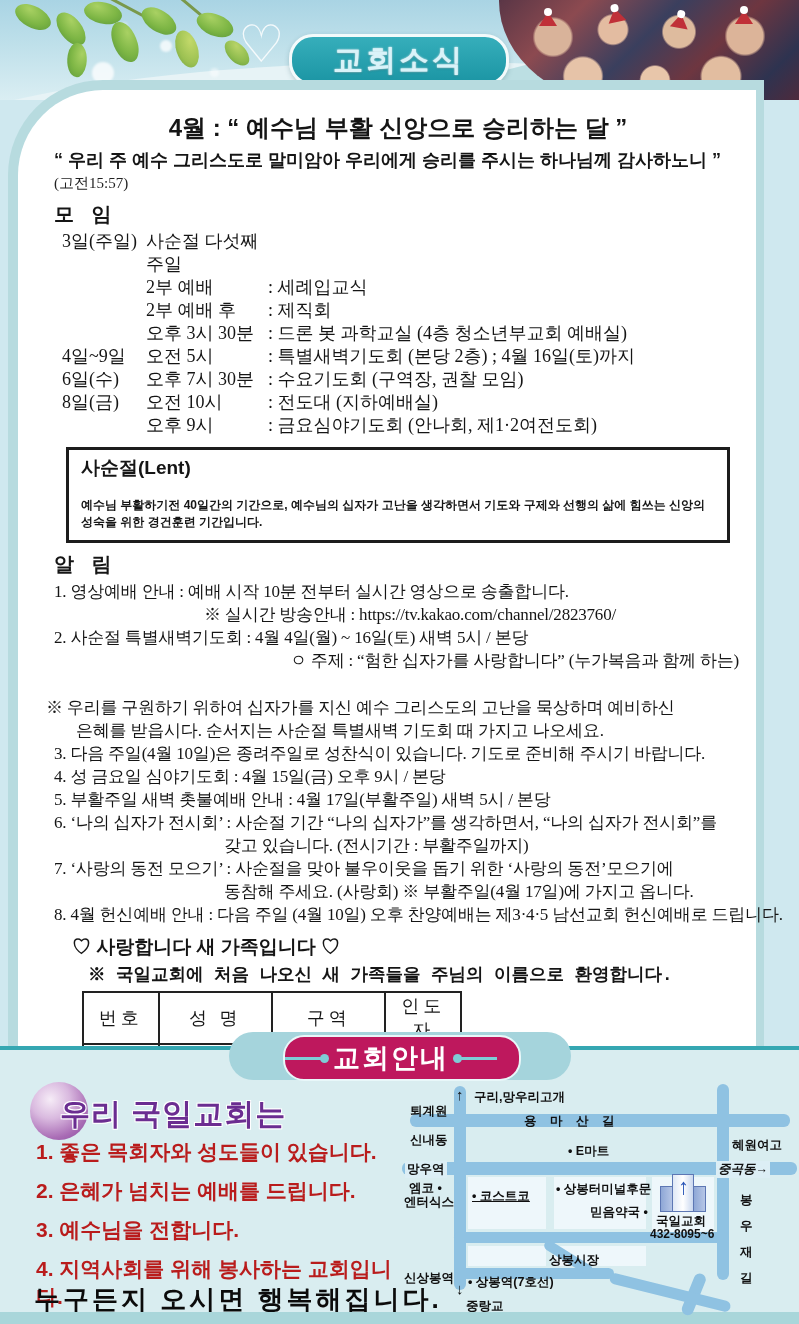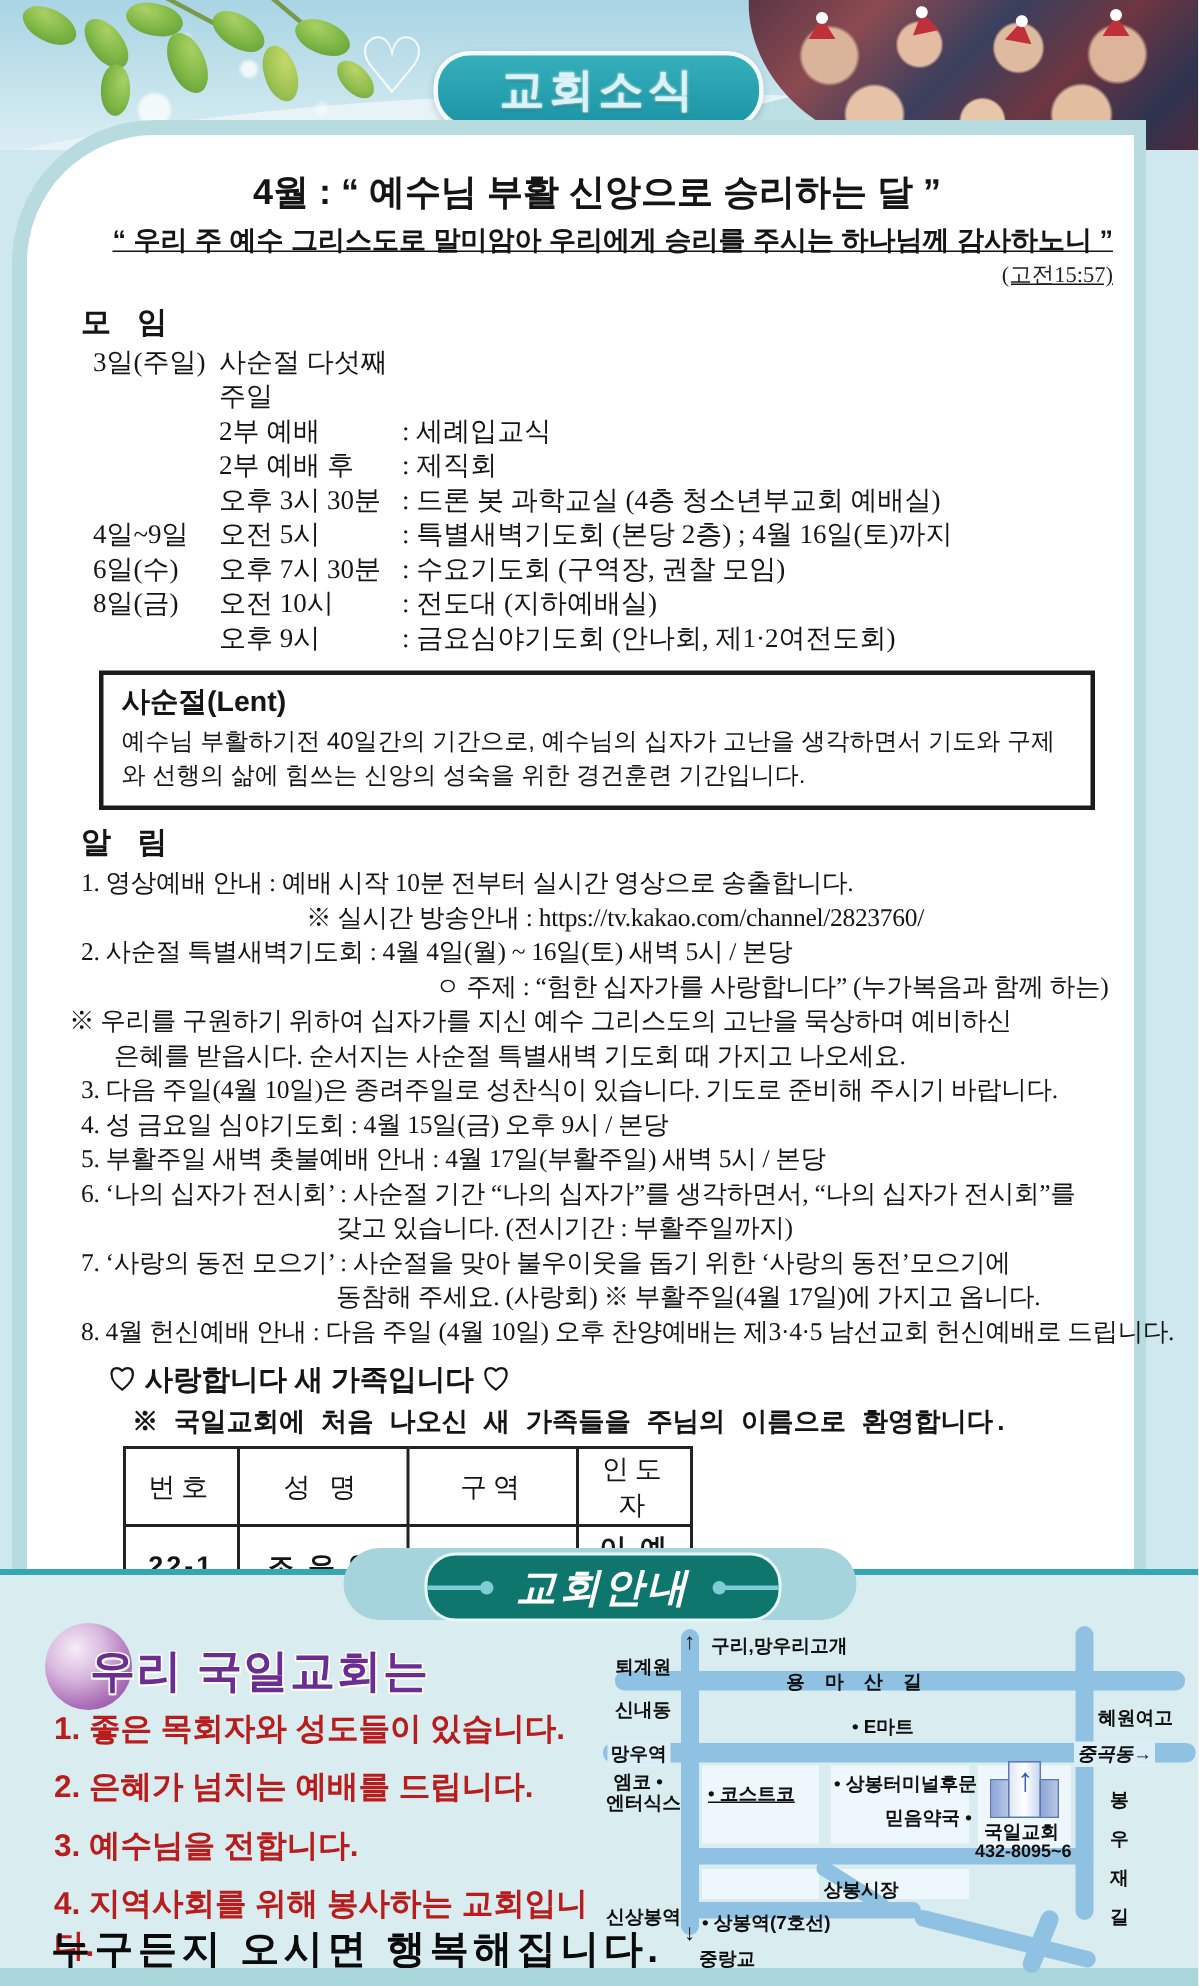--- a/index.html
+++ b/index.html
@@ -66,59 +66,59 @@
   .news-pill span{font-size:30px;font-weight:bold;color:#d9f3f9;letter-spacing:3px;
     text-shadow:0 0 2px #ffffff,0 1px 2px rgba(0,60,70,.4);}
 
   
   .sheet-band{position:absolute;left:8px;top:80px;width:756px;height:972px;
     border-top-left-radius:95px;background:#b7dbdf;}
   .sheet{position:absolute;left:18px;top:90px;width:738px;height:958px;background:#ffffff;
     border-top-left-radius:85px;padding:0;box-sizing:border-box;color:#151515;}
   .inner{padding:12px 14px 0 36px;}
   .theme-title{text-align:center;font-size:24px;font-weight:bold;margin:10px 0 2px 0;letter-spacing:0px;}
-  .theme-verse{text-align:right;font-size:18px;font-weight:bold;margin:4px 0 2px 0;text-decoration:underline;}
+  .theme-verse{text-align:left;font-size:18px;font-weight:bold;margin:4px 0 2px 0;}
   .theme-verse .ref{font-size:15px;font-weight:normal;color:#222;font-family:"Liberation Serif",serif;}
   .sec-h{font-size:20px;font-weight:bold;letter-spacing:6px;margin:8px 0 2px 0;}
   .sec-h2{font-size:20px;font-weight:bold;margin:10px 0 2px 0;}
 
   .m-row{display:flex;font-family:"Liberation Serif",serif;font-size:18px;line-height:23px;}
   .m-d{width:84px;margin-left:8px;flex:none;}
   .m-t{width:122px;flex:none;}
   .m-x{flex:1;}
 
   .lent-box{margin:10px 12px 6px 12px;border:3px solid #1c1c1c;padding:5px 12px 8px 12px;}
   .lent-title{font-size:19px;font-weight:bold;}
-  .lent-body{font-size:16px;font-weight:normal;line-height:1.45;margin-top:2px;}
+  .lent-body{font-size:12px;font-weight:bold;line-height:1.45;margin-top:16px;}
 
   .ann{font-family:"Liberation Serif",serif;font-size:17px;line-height:23px;margin:0;white-space:nowrap;letter-spacing:-0.2px;}
   .a-url{margin-left:150px;}
   .a-theme{margin-left:236px;}
-  .a-note{margin-left:-8px;}
+  .a-note{margin-left:-8px;margin-top:24px;}
   .a-note2{margin-left:22px;}
   .a-cont{margin-left:170px;}
 
   .fam-h{font-size:19px;font-weight:bold;margin:8px 0 2px 18px;}
   .fam-note{font-family:Liberation Mono, monospace;font-weight:bold;font-size:17.5px;margin-left:34px;}
   .fam-table{border-collapse:collapse;margin:5px 0 12px 28px;width:380px;font-size:18px;text-align:center;padding-left:13px;}
   .fam-table th{border:2px solid #222;font-weight:normal;font-family:"Liberation Serif",serif;padding:1px 4px;letter-spacing:4px;}
   .fam-table td{border:2px solid #222;font-weight:bold;padding:2px 4px;letter-spacing:2px;}
 
   .mn-row{display:flex;font-size:18px;line-height:25px;}
   .mn-label{width:102px;flex:none;font-weight:bold;font-size:19px;margin-left:6px;}
   .mn-text{font-family:"Liberation Serif",serif;}
   .mn-indent{margin-left:160px;font-family:"Liberation Serif",serif;line-height:25px;font-size:18px;}
   .kitchen-text{font-family:"Liberation Serif",serif;font-weight:bold;font-size:18px;margin:2px 0 0 6px;}
 
   
   .bottom{position:absolute;left:0;top:1050px;width:799px;height:274px;background:#d9edf0;}
   .divider{position:absolute;left:0;top:1046px;width:799px;height:4px;background:#35a7b2;}
   .guide-pill-outer{position:absolute;left:229px;top:1032px;width:342px;height:48px;border-radius:24px;background:#a5d4dc;}
   .guide-pill{position:absolute;left:283px;top:1035px;width:234px;height:42px;border-radius:21px;
-    background:#0f766e;border:2px solid #e8f7f9;display:flex;align-items:center;justify-content:space-between;gap:8px;font-style:italic;}
+    background:#be185d;border:2px solid #e8f7f9;display:flex;align-items:center;justify-content:flex-start;gap:8px;}
   .guide-pill .txt{font-size:27px;font-weight:bold;color:#ffffff;letter-spacing:2px;}
   .deco-line{width:40px;height:3px;background:#7ecdd6;position:relative;}
   .deco-line::after{content:"";position:absolute;width:9px;height:9px;border-radius:50%;background:#7ecdd6;top:-3px;}
   .deco-left::after{right:-4px;}
   .deco-right::after{left:-4px;}
 
   .intro-sphere{position:absolute;left:30px;top:1082px;width:58px;height:58px;border-radius:50%;
     background:radial-gradient(circle at 35% 30%,#f6ecf7 0%,#d9b9df 35%,#a96cb5 70%,#84489b 100%);}
   .intro-title{position:absolute;left:60px;top:1094px;font-size:30px;font-weight:bold;color:#6b2d91;
     text-shadow:-1px -1px 0 #fff,1px -1px 0 #fff,-1px 1px 0 #fff,1px 1px 0 #fff;letter-spacing:1px;}

